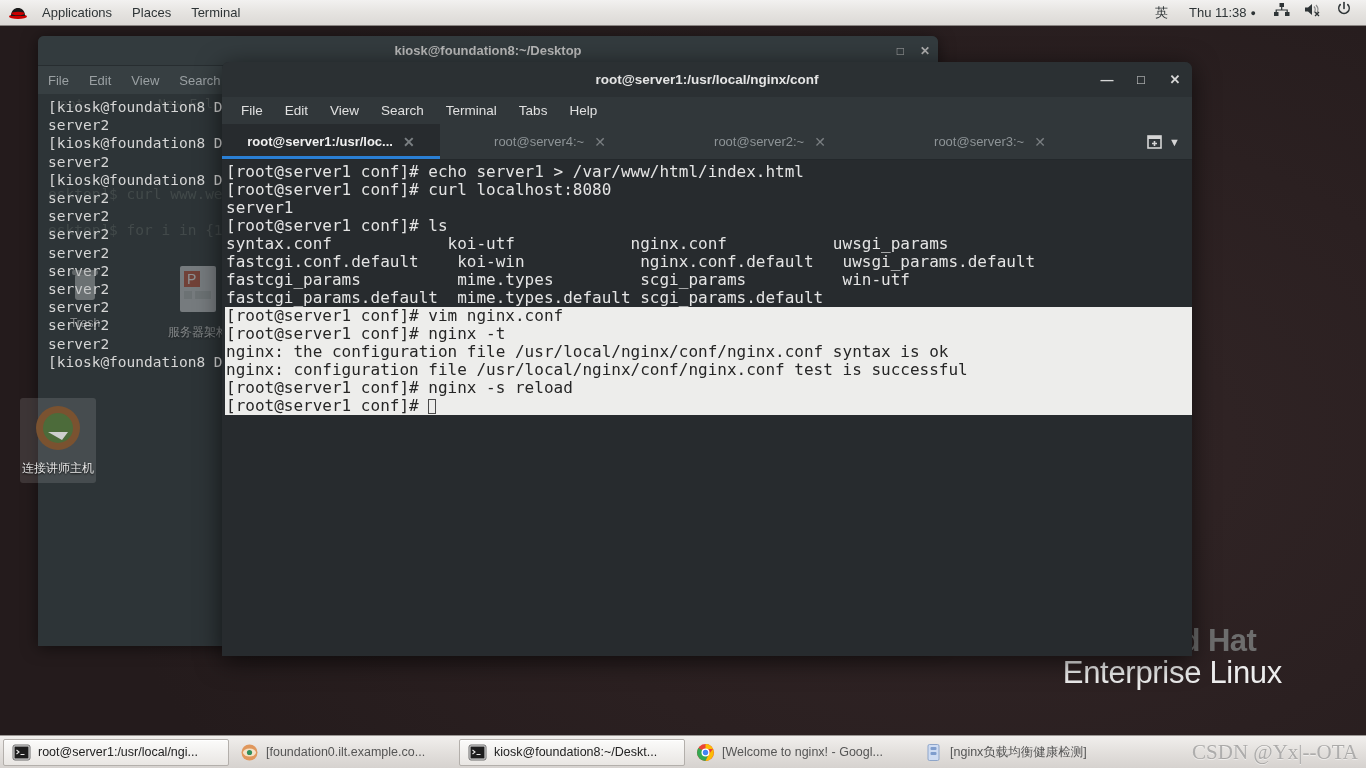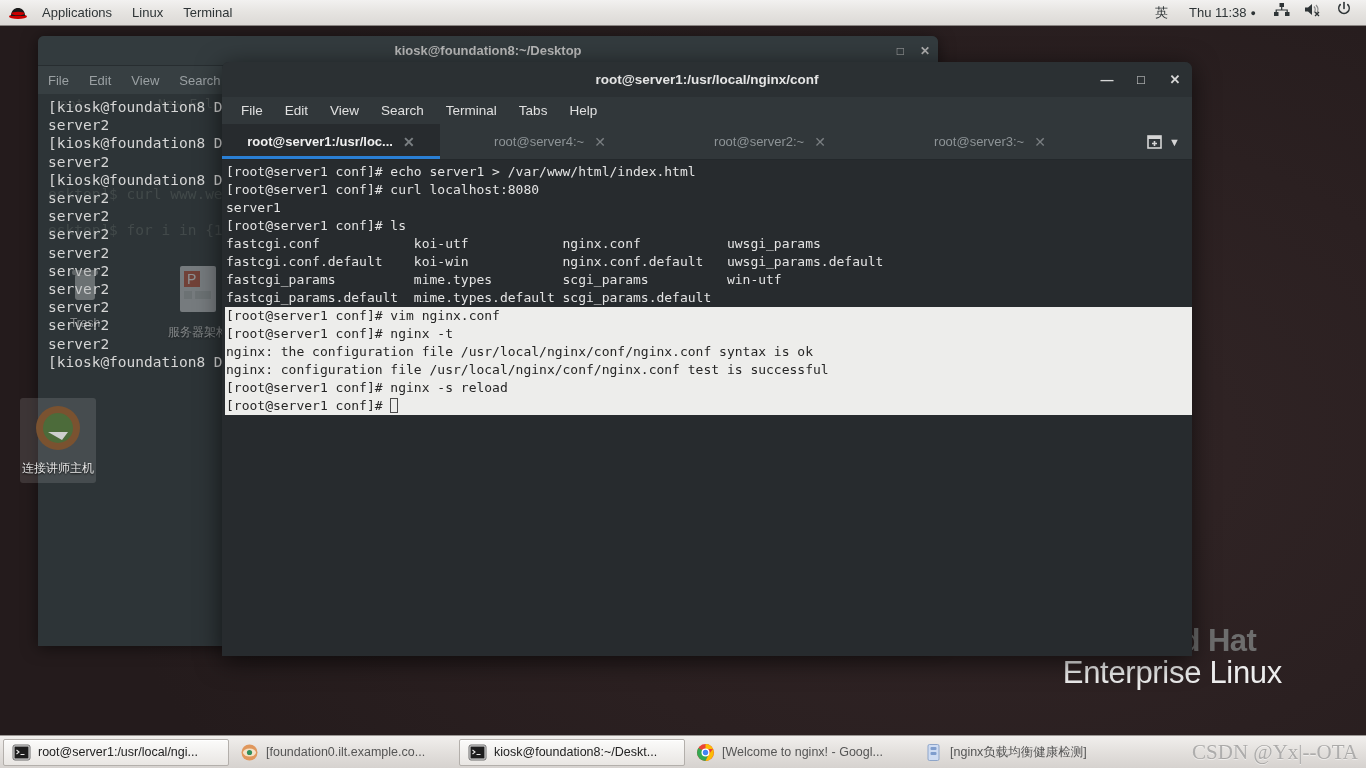--- a/index.html
+++ b/index.html
@@ -119,21 +119,21 @@
   .ttab.active::after {
     content: ""; position: absolute; left: 0; right: 0; bottom: 0; height: 3px; background: #2a7fd4;
   }
   .ttab .x { color: #7a7f82; font-size: 14px; }
   .ttab-tools { margin-left: auto; display: flex; align-items: center; gap: 6px; padding: 0 12px; color: #d5d5d5; }
   .term-body {
     position: relative; height: 496px; background: #272b2e;
     padding: 3px 0 0 3px; overflow: hidden;
   }
   .tline {
-    font-family: "DejaVu Sans Mono", monospace; font-size: 13px;
+    font-family: "DejaVu Sans Mono", monospace; font-size: 16px;
     line-height: 18px; color: #e4e4e4; white-space: pre; padding-left: 1px;
   }
   .sel-block { background: #ededeb; }
   .sel-block .tline { color: #262626; }
   .cursor-box {
     display: inline-block; width: 8px; height: 15px;
     border: 1px solid #4a4a4a; vertical-align: -3px; background: transparent;
   }
   .term-scroll {
     position: absolute; right: 6px; top: 0; width: 13px; height: 100%;
@@ -284,21 +284,21 @@
         <span style="font-size:11px;">▼</span>
       </div>
     </div>
 
     <div class="term-body">
       <div id="term-top">
           <div class="tline">[root@server1 conf]# echo server1 &gt; /var/www/html/index.html</div>
           <div class="tline">[root@server1 conf]# curl localhost:8080</div>
           <div class="tline">server1</div>
           <div class="tline">[root@server1 conf]# ls</div>
-          <div class="tline">fastcgi.conf            koi-utf            nginx.conf           uwsgi_params</div>
+          <div class="tline">syntax.conf            koi-utf            nginx.conf           uwsgi_params</div>
           <div class="tline">fastcgi.conf.default    koi-win            nginx.conf.default   uwsgi_params.default</div>
           <div class="tline">fastcgi_params          mime.types         scgi_params          win-utf</div>
           <div class="tline">fastcgi_params.default  mime.types.default scgi_params.default</div>
         </div>
       <div class="sel-block" id="term-sel">
           <div class="tline">[root@server1 conf]# vim nginx.conf</div>
           <div class="tline">[root@server1 conf]# nginx -t</div>
           <div class="tline">nginx: the configuration file /usr/local/nginx/conf/nginx.conf syntax is ok</div>
           <div class="tline">nginx: configuration file /usr/local/nginx/conf/nginx.conf test is successful</div>
           <div class="tline">[root@server1 conf]# nginx -s reload</div>
@@ -312,21 +312,21 @@
     </div>
   </div>
 
   <div class="top-panel">
     <svg class="rh-logo-small" viewBox="0 0 20 14">
       <ellipse cx="10" cy="10.5" rx="9" ry="2.6" fill="#cc0000"></ellipse>
       <path d="M3 10 C3 4.5 6.5 2 10 2 C13.5 2 17 4.5 17 10 Z" fill="#1a1a1a"></path>
       <ellipse cx="10" cy="7.5" rx="6.5" ry="1.8" fill="#cc0000"></ellipse>
     </svg>
     <div class="menu">Applications</div>
-    <div class="menu">Linux</div>
+    <div class="menu">Places</div>
     <div class="menu">Terminal</div>
     <div class="tp-spacer"></div>
     <div class="tp-right">
       <div class="tp-item">英</div>
       <div class="tp-item">
         <span>Thu 11:38</span><span class="clock-dot">●</span>
       </div>
       <div class="tp-item" style="padding:0 5px;">
         <svg width="17" height="15" viewBox="0 0 17 15">
           <rect x="6.5" y="1" width="4.5" height="4" fill="#2e3436"></rect>

